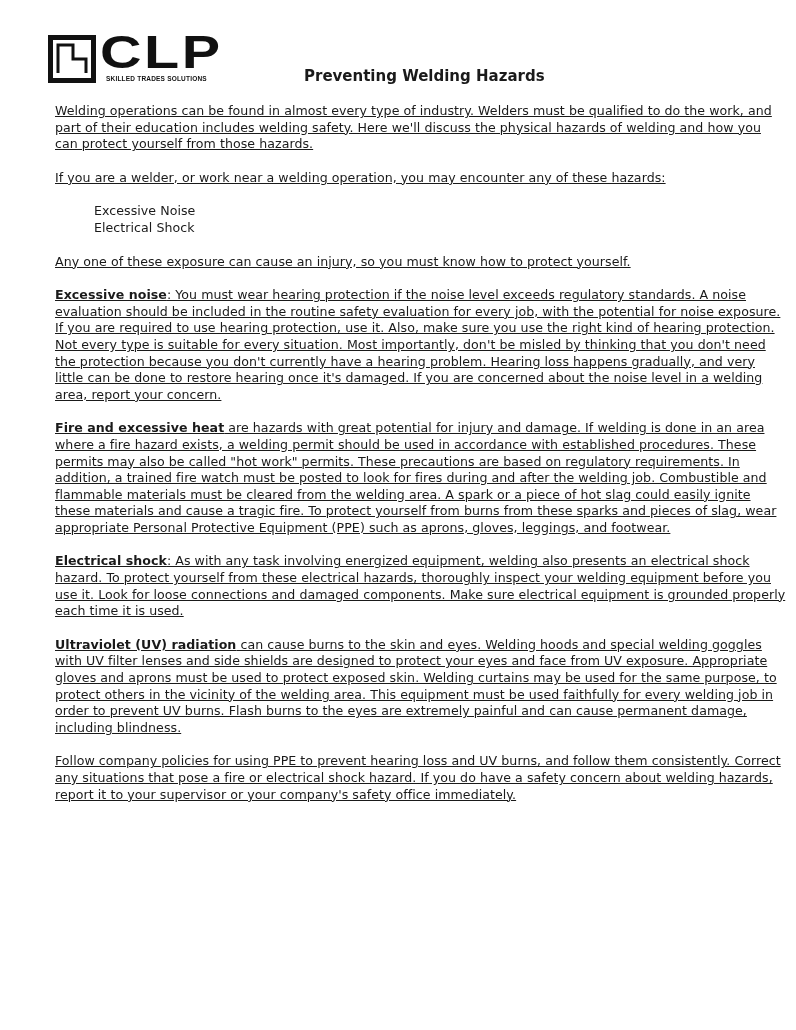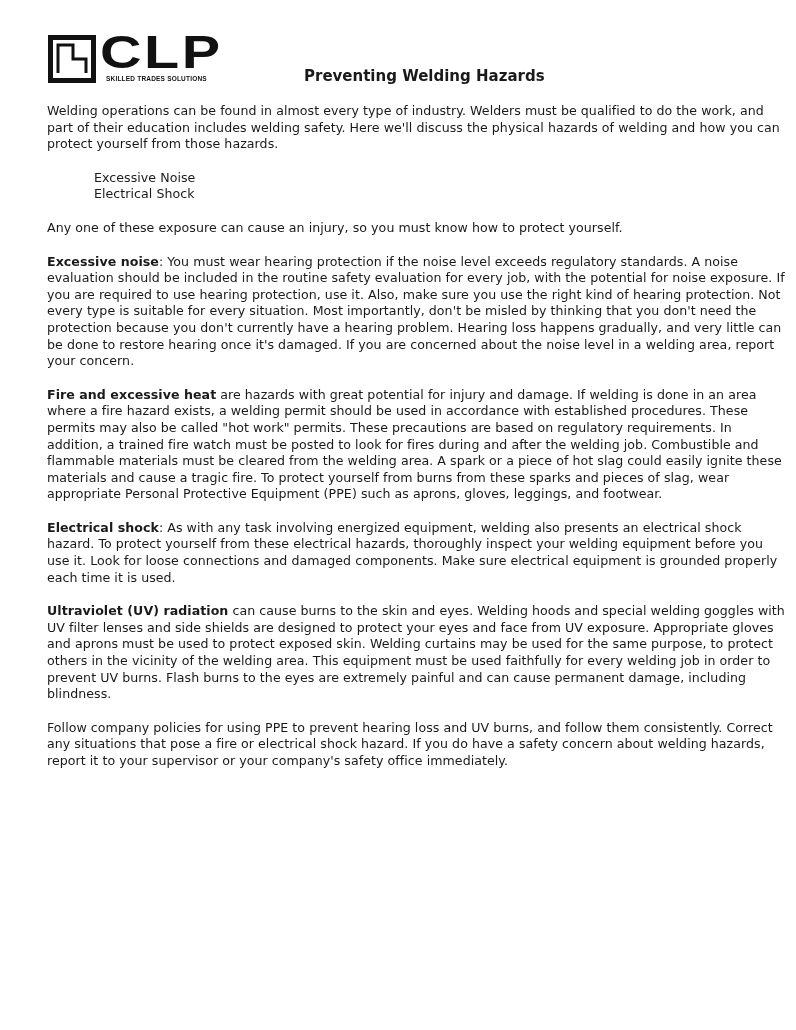--- a/index.html
+++ b/index.html
@@ -21,41 +21,42 @@
       font-size: 6.5px; letter-spacing: 0.2px; color: #111; white-space: nowrap;
     }
     .title {
       position: absolute; left: 304px; top: 67px;
       font-size: 15px; font-weight: bold; white-space: nowrap;
     }
     .content {
       position: absolute; left: 47px; top: 103px; width: 740px;
       font-size: 12.6px; line-height: 16.6px; letter-spacing: 0.05px;
     }
-    p { margin: 0 0 17px 0; }
+    p { margin: 0 0 17px 8px; text-decoration: underline; }
     ul.hazards { list-style: none; margin: 0 0 17px 0; padding: 0 0 0 47px; }
     ul.hazards li { margin: 0; }
     b { font-weight: bold; }
   </style>
 </head>
 <body>
 
 <div class="logo">
   <svg class="logo-icon" viewBox="0 0 48 48">
     <rect x="2.5" y="2.5" width="43" height="43" fill="none" stroke="#111" stroke-width="5"></rect>
     <polyline points="10,38 10,10 25,10 25,24 38,24 38,38" fill="none" stroke="#111" stroke-width="3"></polyline>
   </svg>
   <div class="logo-letters">CLP</div>
   <div class="logo-tagline">SKILLED TRADES SOLUTIONS</div>
 </div>
 
 <div class="title">Preventing Welding Hazards</div>
 
 <div class="content">
   <p>Welding operations can be found in almost every type of industry. Welders must be qualified to do the work, and part of their education includes welding safety. Here we'll discuss the physical hazards of welding and how you can protect yourself from those hazards.</p>
+  <p>If you are a welder, or work near a welding operation, you may encounter any of these hazards:</p>
   <ul class="hazards">
     <li>Excessive Noise</li>
     <li>Electrical Shock</li>
   </ul>
   <p>Any one of these exposure can cause an injury, so you must know how to protect yourself.</p>
 
   <p><b>Excessive noise</b><span>: You must wear hearing protection if the noise level exceeds regulatory standards. A noise evaluation should be included in the routine safety evaluation for every job, with the potential for noise exposure. If you are required to use hearing protection, use it. Also, make sure you use the right kind of hearing protection. Not every type is suitable for every situation. Most importantly, don't be misled by thinking that you don't need the protection because you don't currently have a hearing problem. Hearing loss happens gradually, and very little can be done to restore hearing once it's damaged. If you are concerned about the noise level in a welding area, report your concern.</span></p>
   <p><b>Fire and excessive heat</b><span> are hazards with great potential for injury and damage. If welding is done in an area where a fire hazard exists, a welding permit should be used in accordance with established procedures. These permits may also be called "hot work" permits. These precautions are based on regulatory requirements. In addition, a trained fire watch must be posted to look for fires during and after the welding job. Combustible and flammable materials must be cleared from the welding area. A spark or a piece of hot slag could easily ignite these materials and cause a tragic fire. To protect yourself from burns from these sparks and pieces of slag, wear appropriate Personal Protective Equipment (PPE) such as aprons, gloves, leggings, and footwear.</span></p>
   <p><b>Electrical shock</b><span>: As with any task involving energized equipment, welding also presents an electrical shock hazard. To protect yourself from these electrical hazards, thoroughly inspect your welding equipment before you use it. Look for loose connections and damaged components. Make sure electrical equipment is grounded properly each time it is used.</span></p>
   <p><b>Ultraviolet (UV) radiation</b><span> can cause burns to the skin and eyes. Welding hoods and special welding goggles with UV filter lenses and side shields are designed to protect your eyes and face from UV exposure. Appropriate gloves and aprons must be used to protect exposed skin. Welding curtains may be used for the same purpose, to protect others in the vicinity of the welding area. This equipment must be used faithfully for every welding job in order to prevent UV burns. Flash burns to the eyes are extremely painful and can cause permanent damage, including blindness.</span></p>

